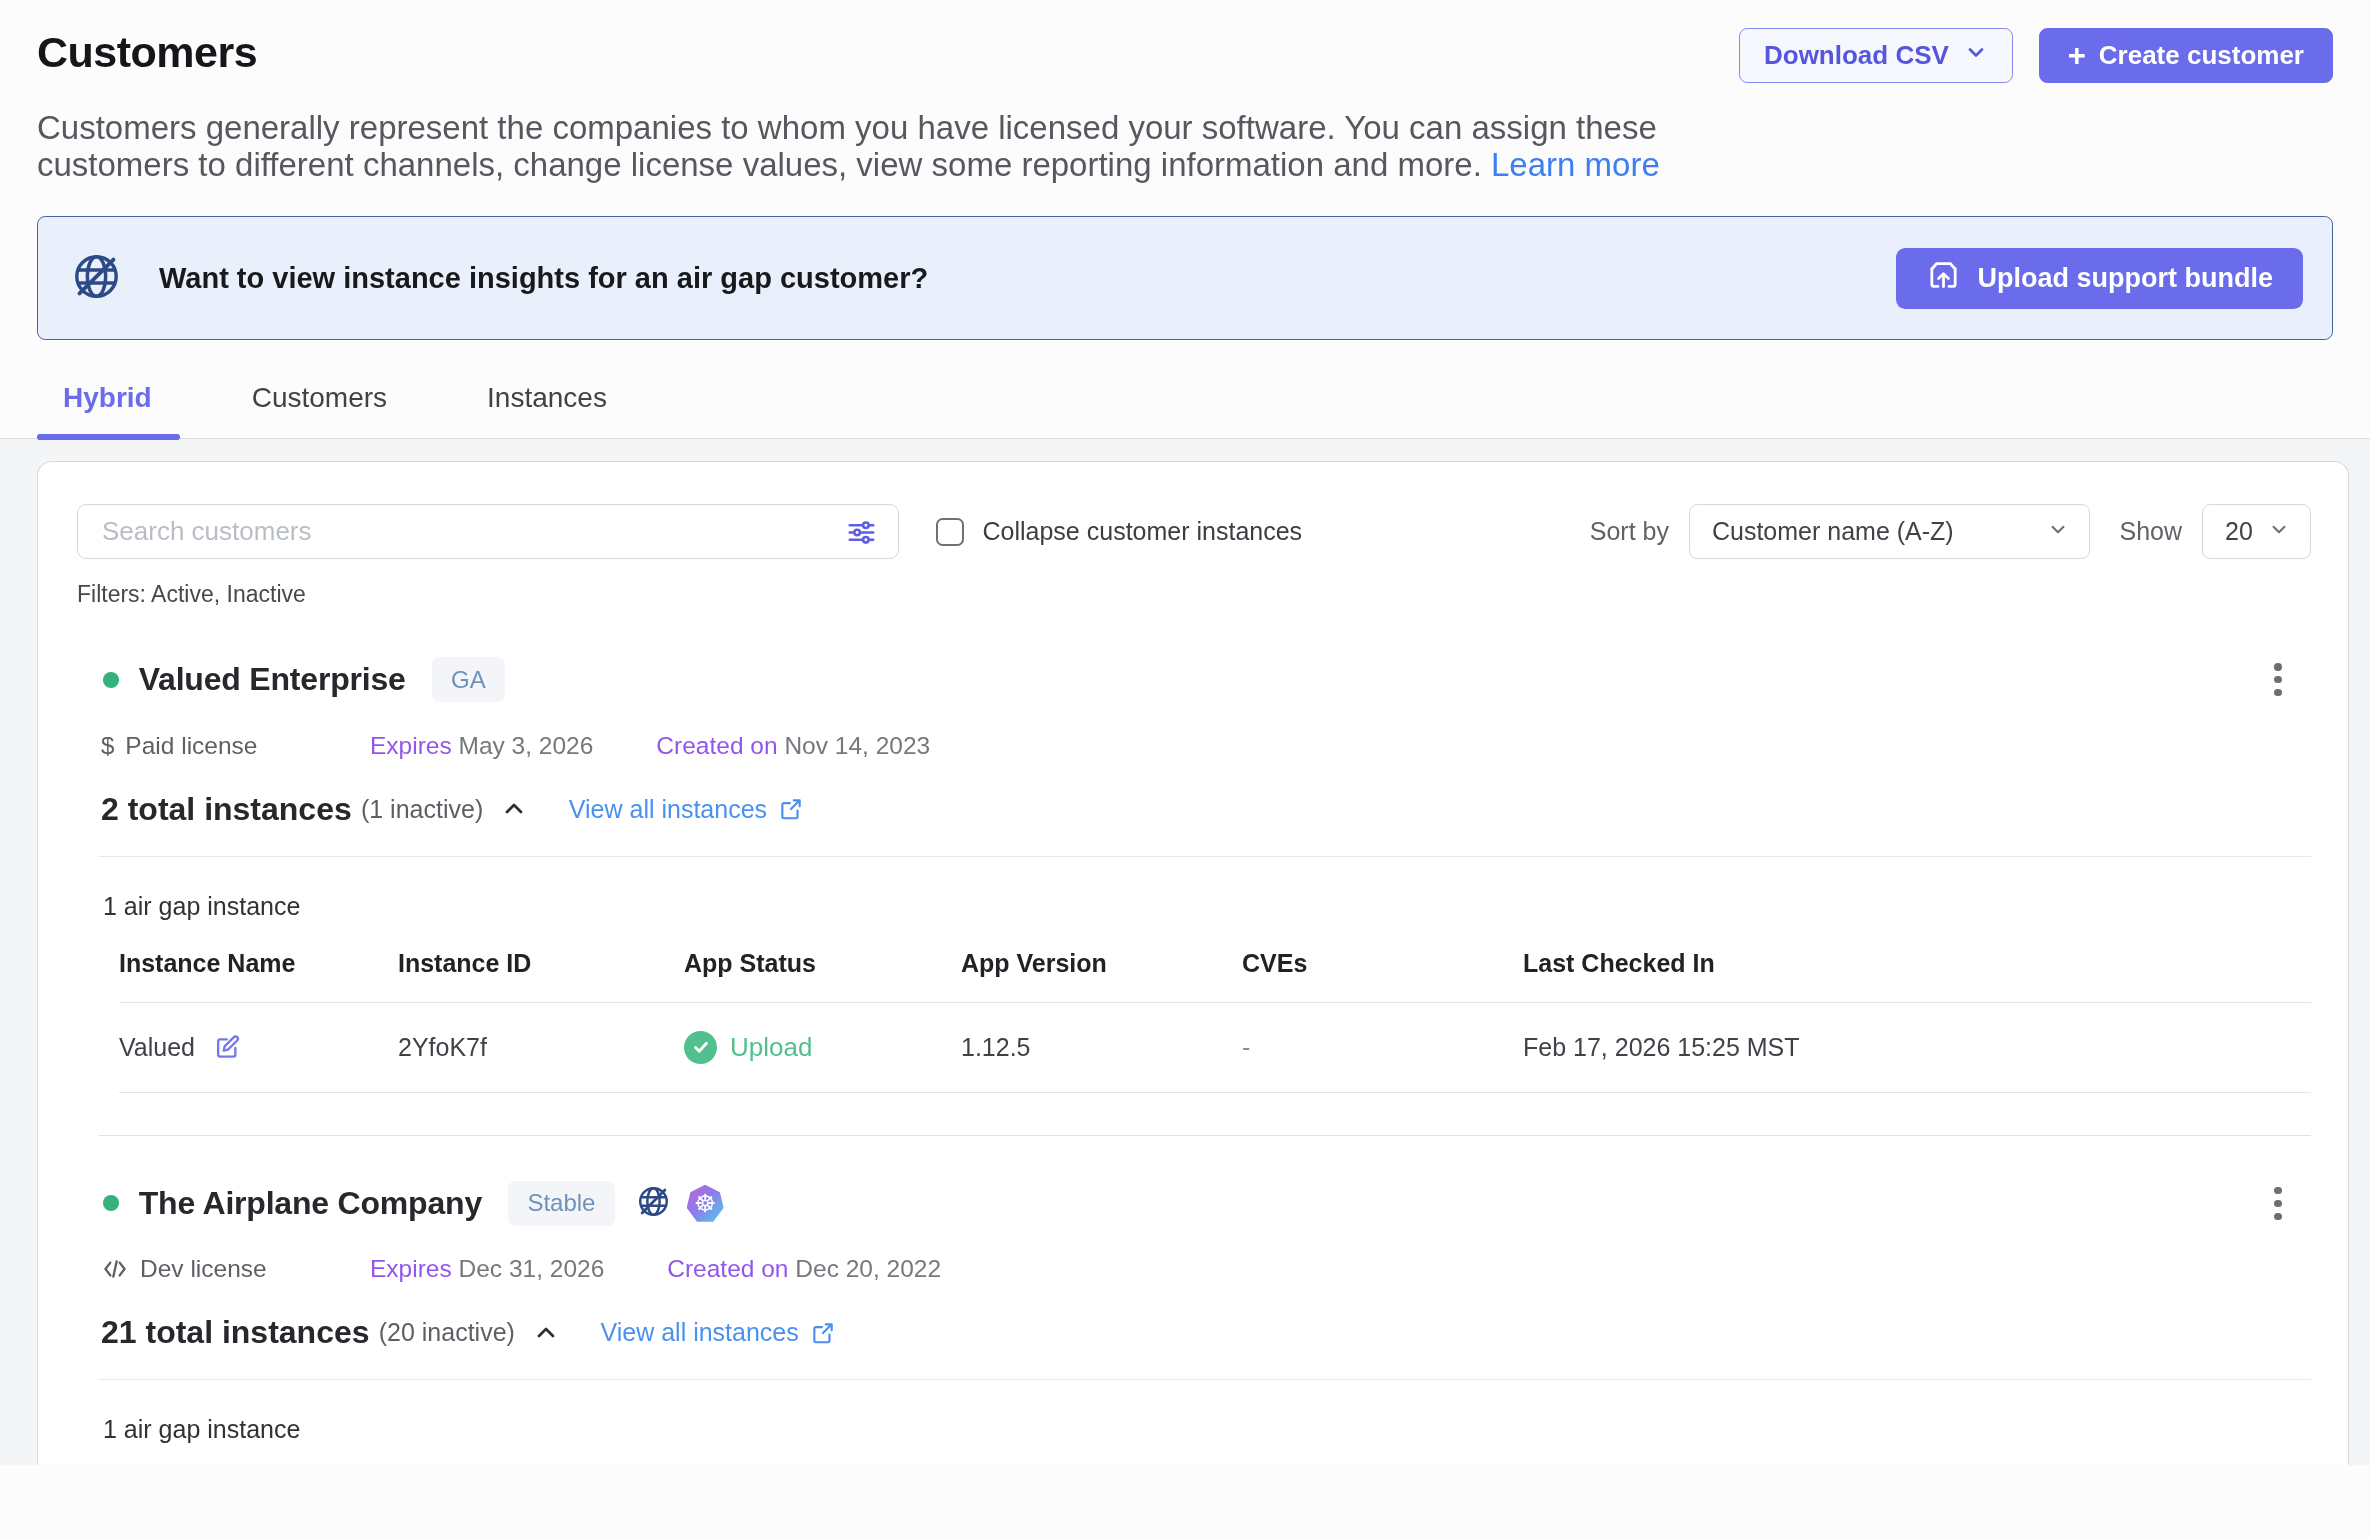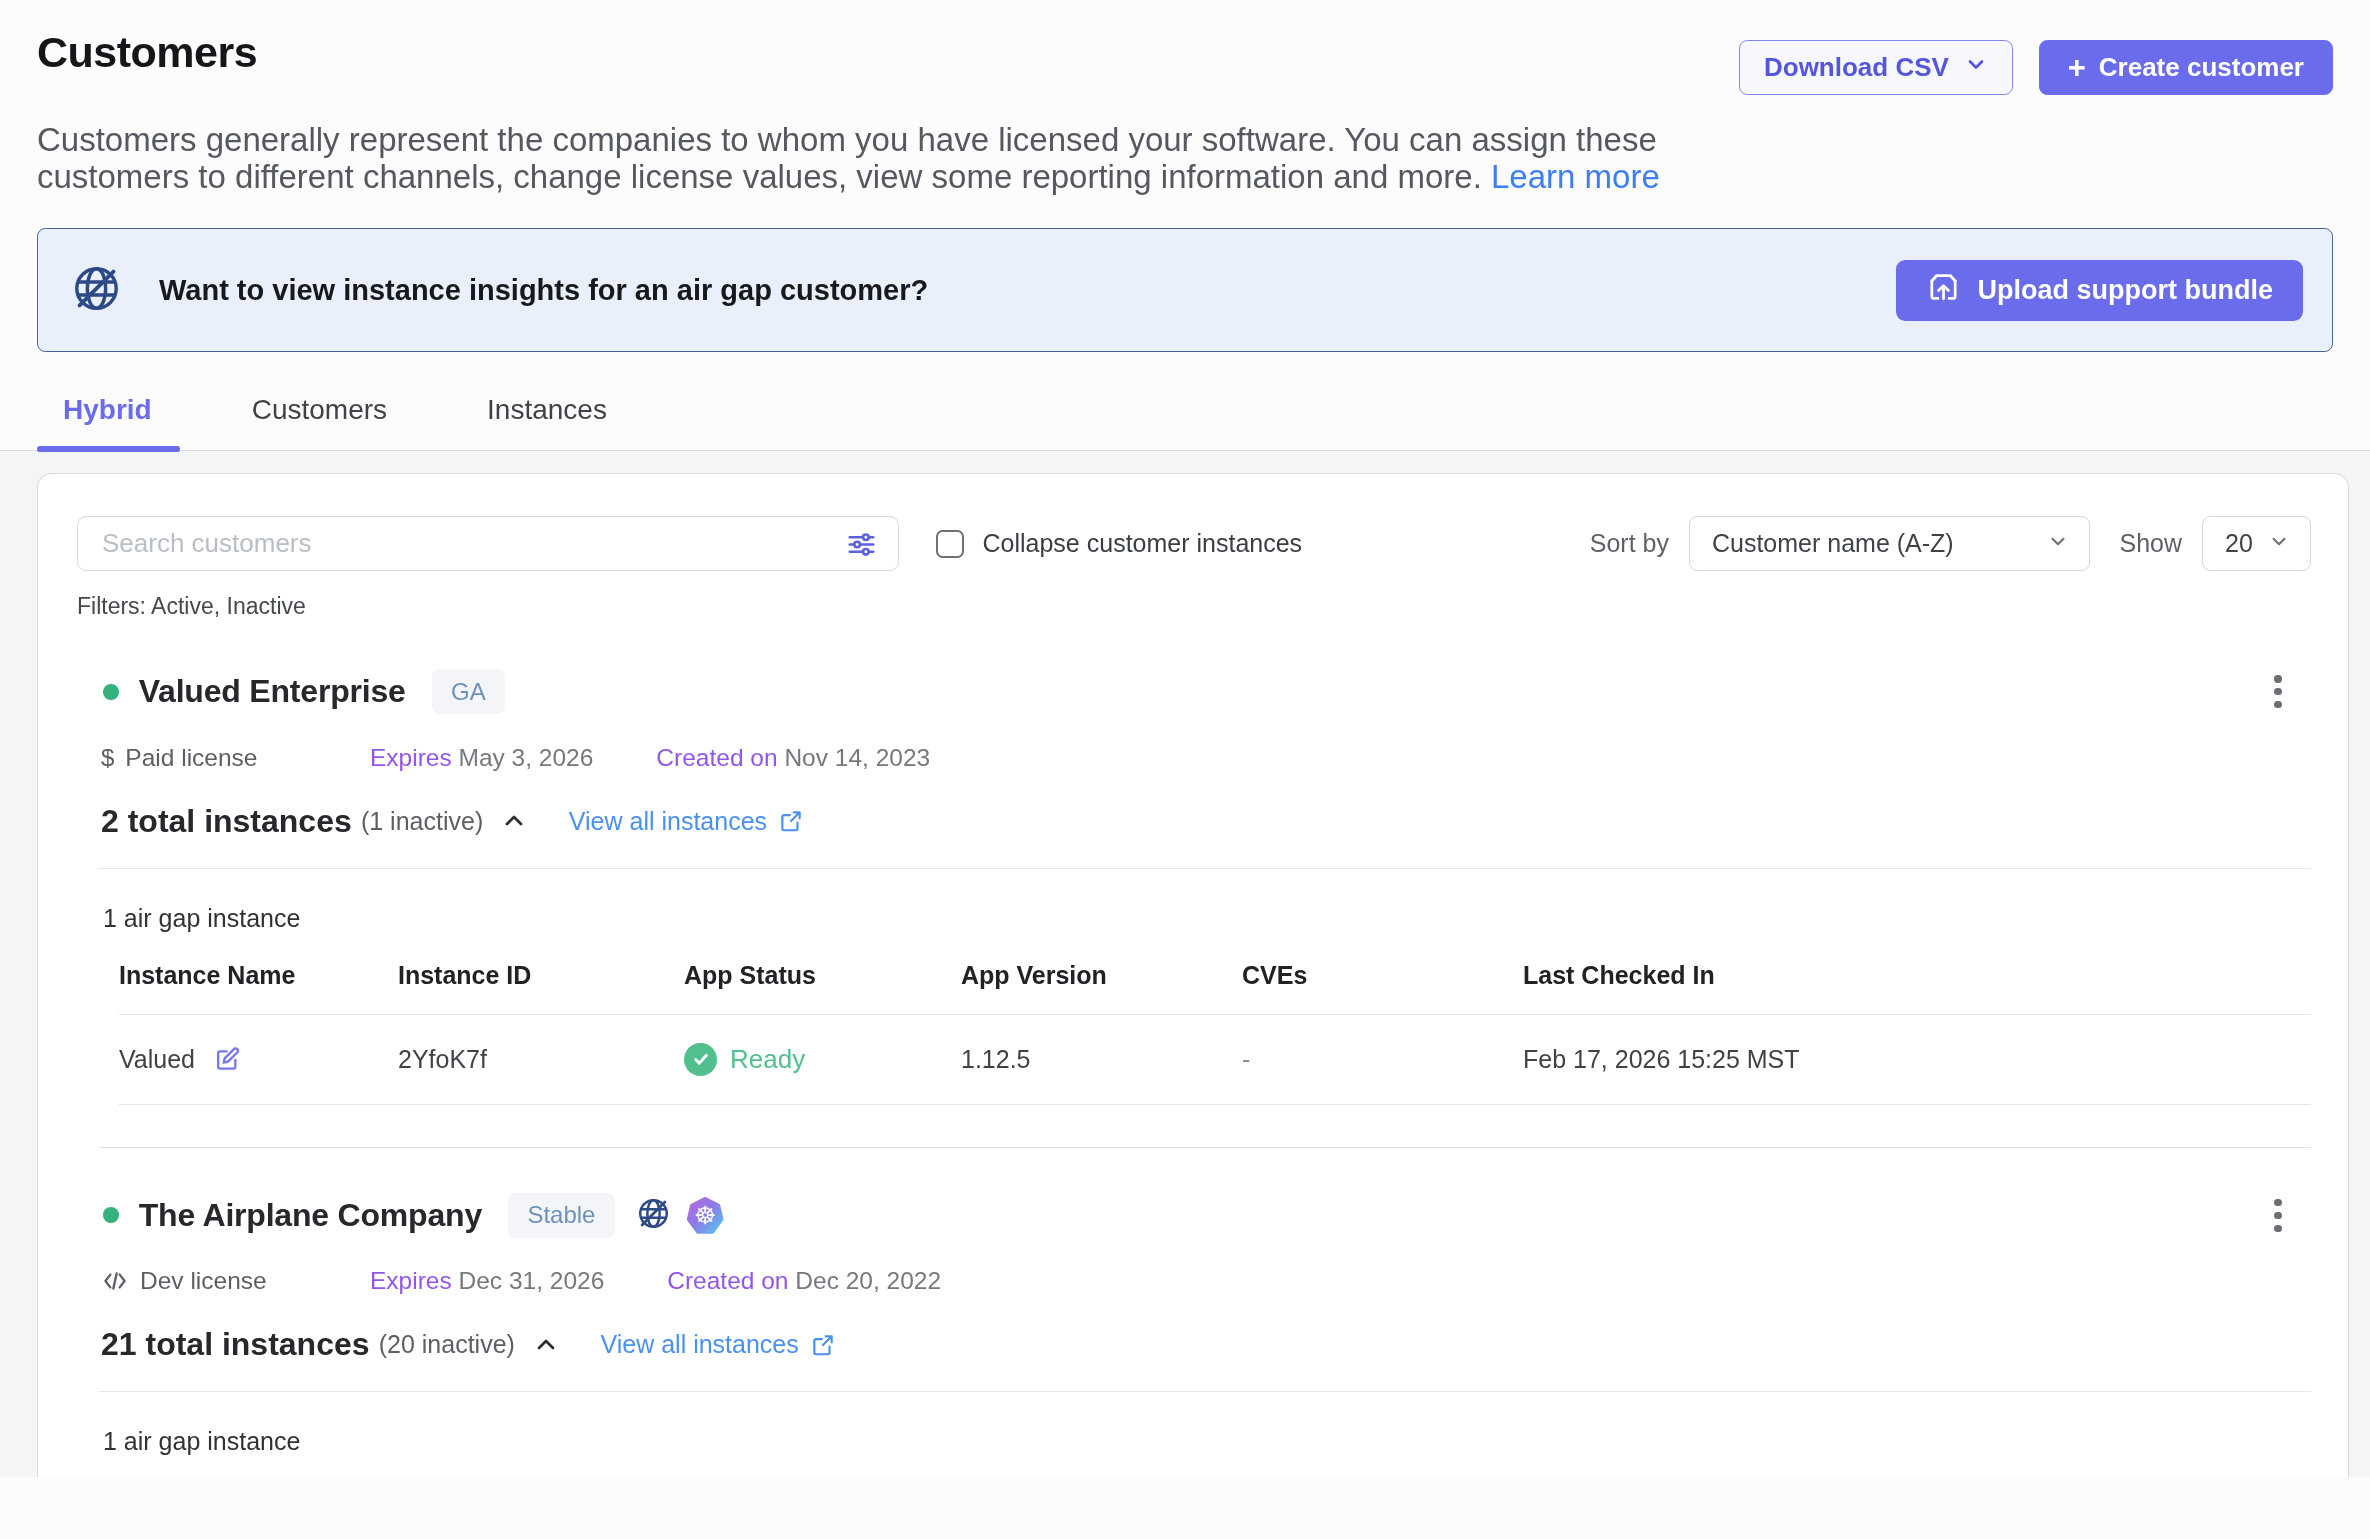--- a/index.html
+++ b/index.html
@@ -8,21 +8,21 @@
     font-family: "Liberation Sans", sans-serif;
     background: #fcfcfd;
     color: #26282c;
     overflow: hidden;
   }
 
   
   .header { padding: 28px 37px 0 37px; }
   .title-row { display:flex; align-items:flex-start; justify-content:space-between; }
   .page-title { font-size: 43px; font-weight: 800; color:#141619; letter-spacing:-0.5px; }
-  .header-actions { display:flex; gap:26px; margin-top:12px; }
+  .header-actions { display:flex; gap:26px; margin-top:0; }
   .btn { display:inline-flex; align-items:center; justify-content:center; border-radius:8.3px; font-weight:700; font-size:26px; cursor:pointer; }
   .btn-outline {
     height:55px; padding:0 24px; gap:14.8px;
     background:#f7f7fe; border:1.8px solid #8587ee; color:#5456dd;
   }
   .btn-primary {
     height:55px; padding:0 28px; gap:13px;
     background:#6b6ceb; border:1.8px solid #6b6ceb; color:#ffffff;
   }
   .desc { margin-top:26px; font-size:33px; line-height:37px; color:#55585e; max-width:1661px; }
@@ -283,21 +283,21 @@
             <path d="M17.8 4.2a1.9 1.9 0 0 1 2.7 2.7L13 14.4 9.5 15.2l.8-3.5z"></path>
           </svg>
         </span>
         <span>2YfoK7f</span>
         <span class="status-ready">
           <span class="check-circle">
             <svg width="20" height="20" viewBox="0 0 24 24" fill="none" stroke="#ffffff" stroke-width="3.4" stroke-linecap="round" stroke-linejoin="round">
                   <polyline points="5.5,12.5 10,17 18.5,7.5"></polyline>
                 </svg>
           </span>
-          <span>Ready</span>
+          <span>Upload</span>
         </span>
         <span>1.12.5</span>
         <span style="color:#8a8d92;">-</span>
         <span>Feb 17, 2026 15:25 MST</span>
       </div>
     </div>
 
     <hr class="cust-divider">
   </div>
 

